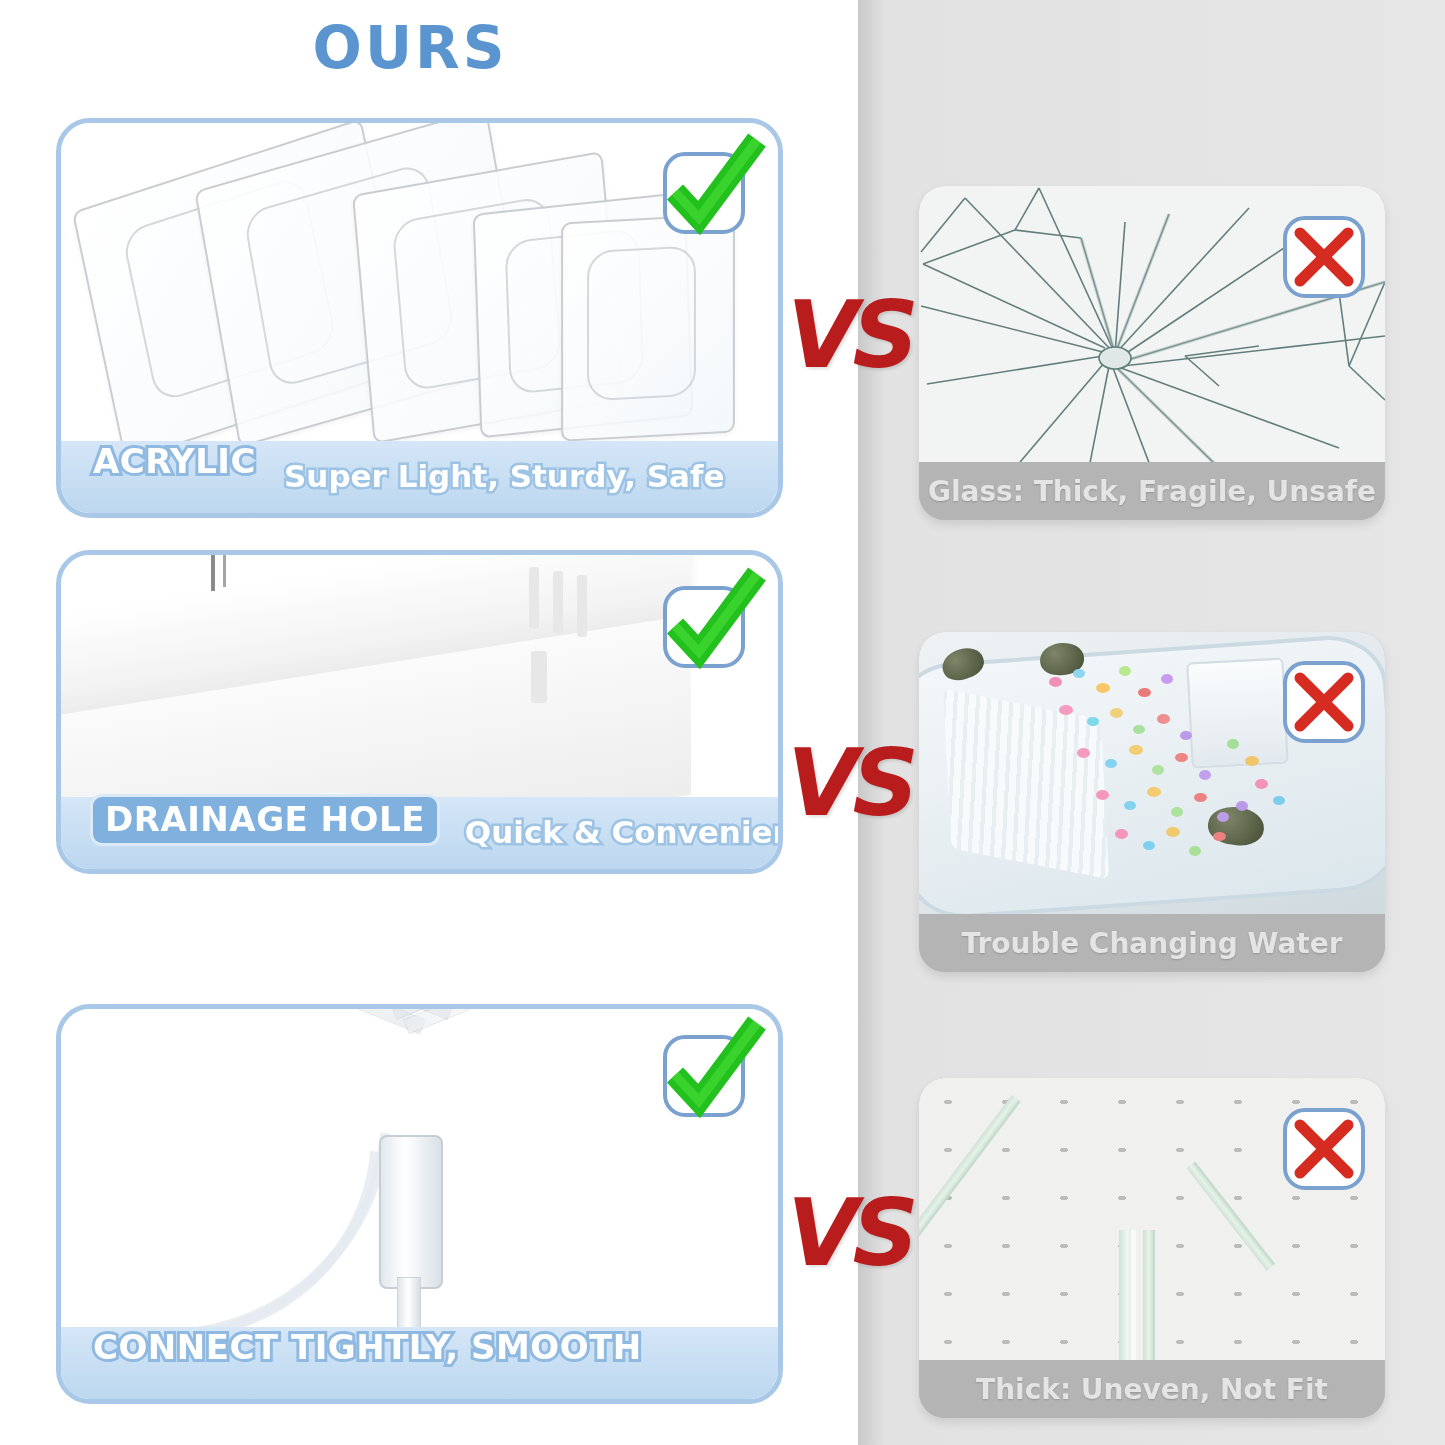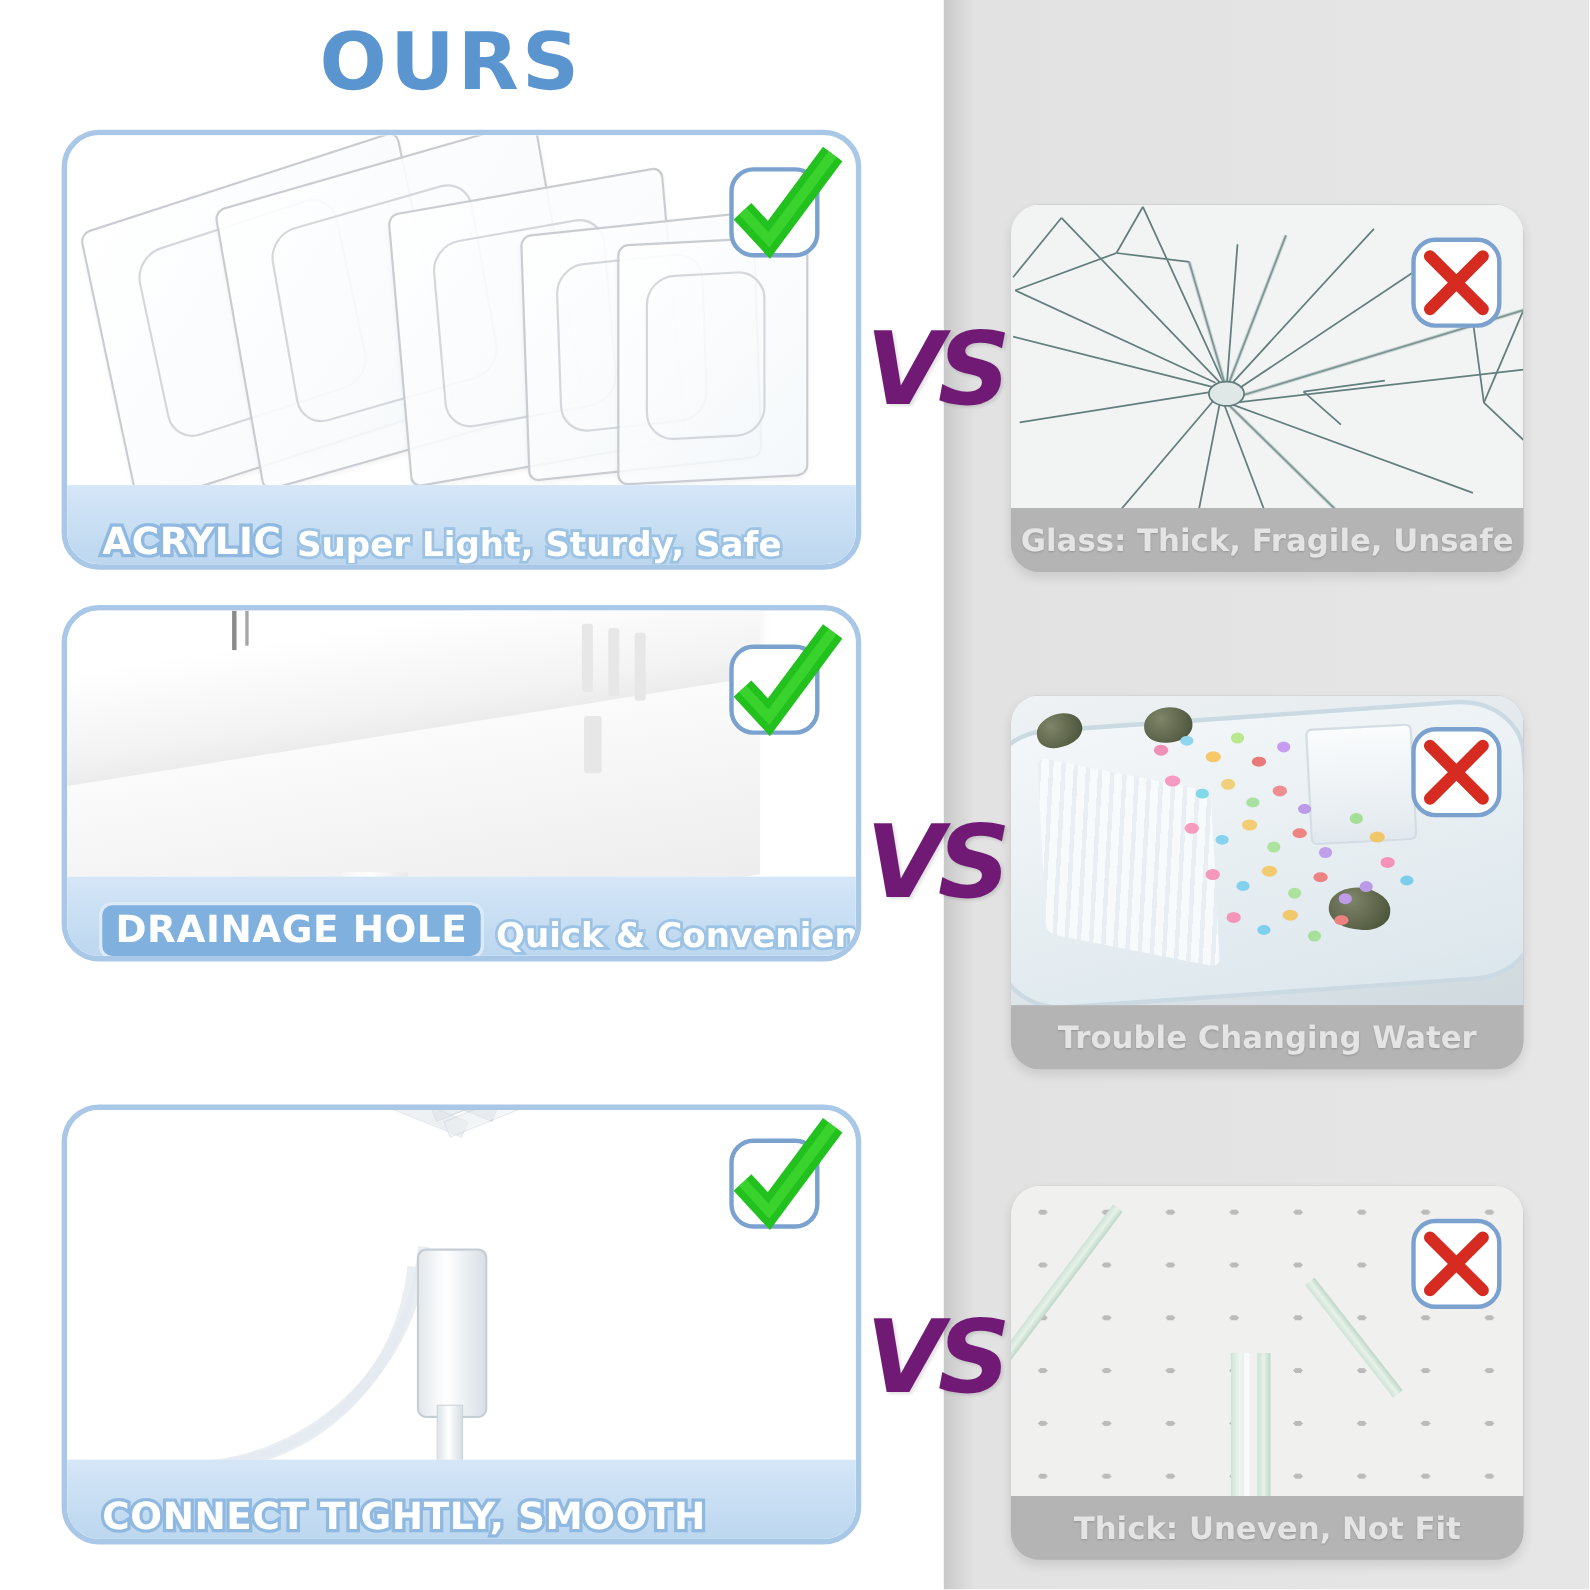--- a/index.html
+++ b/index.html
@@ -13,21 +13,21 @@
   .stage{position:absolute;inset:0;width:1445px;height:1445px;}
 
   
   .bg-left{position:absolute;left:0;top:0;width:858px;height:1445px;background:#ffffff;}
   .bg-right{position:absolute;left:858px;top:0;width:587px;height:1445px;
     background:linear-gradient(90deg,#c9c9c9 0px,#e2e2e2 28px,#e6e6e6 100%);}
 
   
   .hdr-ours{
     position:absolute;left:0;top:14px;width:820px;text-align:center;
-    font-size:72px;font-weight:bold;letter-spacing:3px;
+    font-size:58px;font-weight:bold;letter-spacing:3px;
     color:#5b95cf;font-family:"DejaVu Sans",sans-serif;
   }
   .hdr-others{
     position:absolute;left:858px;top:62px;width:587px;text-align:center;
     font-size:58px;font-weight:bold;letter-spacing:2px;
     color:#d9d9d9;font-family:"DejaVu Sans",sans-serif;
     -webkit-text-stroke:5px #b4b4b4;
     paint-order:stroke fill;
   }
 
@@ -40,21 +40,21 @@
   }
   .card-ours.c1{top:118px;height:400px;}
   .card-ours.c2{top:550px;height:324px;}
   .card-ours.c3{top:1004px;height:400px;}
 
   .ours-art{position:absolute;left:0;top:0;right:0;bottom:72px;overflow:hidden;background:#fff;}
 
   .ours-bar{
     position:absolute;left:0;right:0;bottom:0;height:72px;
     background:linear-gradient(180deg,#d5e6f7 0%,#bcd7ef 100%);
-    display:flex;align-items:flex-end;padding-left:32px;gap:14px;
+    display:flex;align-items:flex-start;padding-left:32px;gap:28px;
   }
   .cap-strong{
     font-family:"DejaVu Sans",sans-serif;
     font-size:34px;font-weight:bold;color:#ffffff;letter-spacing:.5px;
     -webkit-text-stroke:6px #8fb9e0;paint-order:stroke fill;
     white-space:nowrap;
   }
   .cap-strong.boxed{
     background:#7fb0de;border-radius:9px;padding:2px 12px 4px;
     -webkit-text-stroke:0;box-shadow:0 0 0 3px #dceaf8;
@@ -104,21 +104,21 @@
   .badge.b3{left:663px;top:1035px;}
   .badge.bx1{left:1283px;top:216px;}
   .badge.bx2{left:1283px;top:661px;}
   .badge.bx3{left:1283px;top:1108px;}
 
   
   .vs{
     position:absolute;width:120px;height:110px;
     font-family:"DejaVu Sans",sans-serif;
     font-size:92px;font-weight:bold;font-style:italic;
-    color:#701a75;letter-spacing:-6px;
+    color:#b91c1c;letter-spacing:-6px;
     display:flex;align-items:center;justify-content:center;
     text-shadow:2px 2px 3px rgba(0,0,0,.12);
     z-index:10;
   }
   .vs.v1{left:790px;top:280px;}
   .vs.v2{left:790px;top:728px;}
   .vs.v3{left:790px;top:1178px;}
 
   
   .panel{

